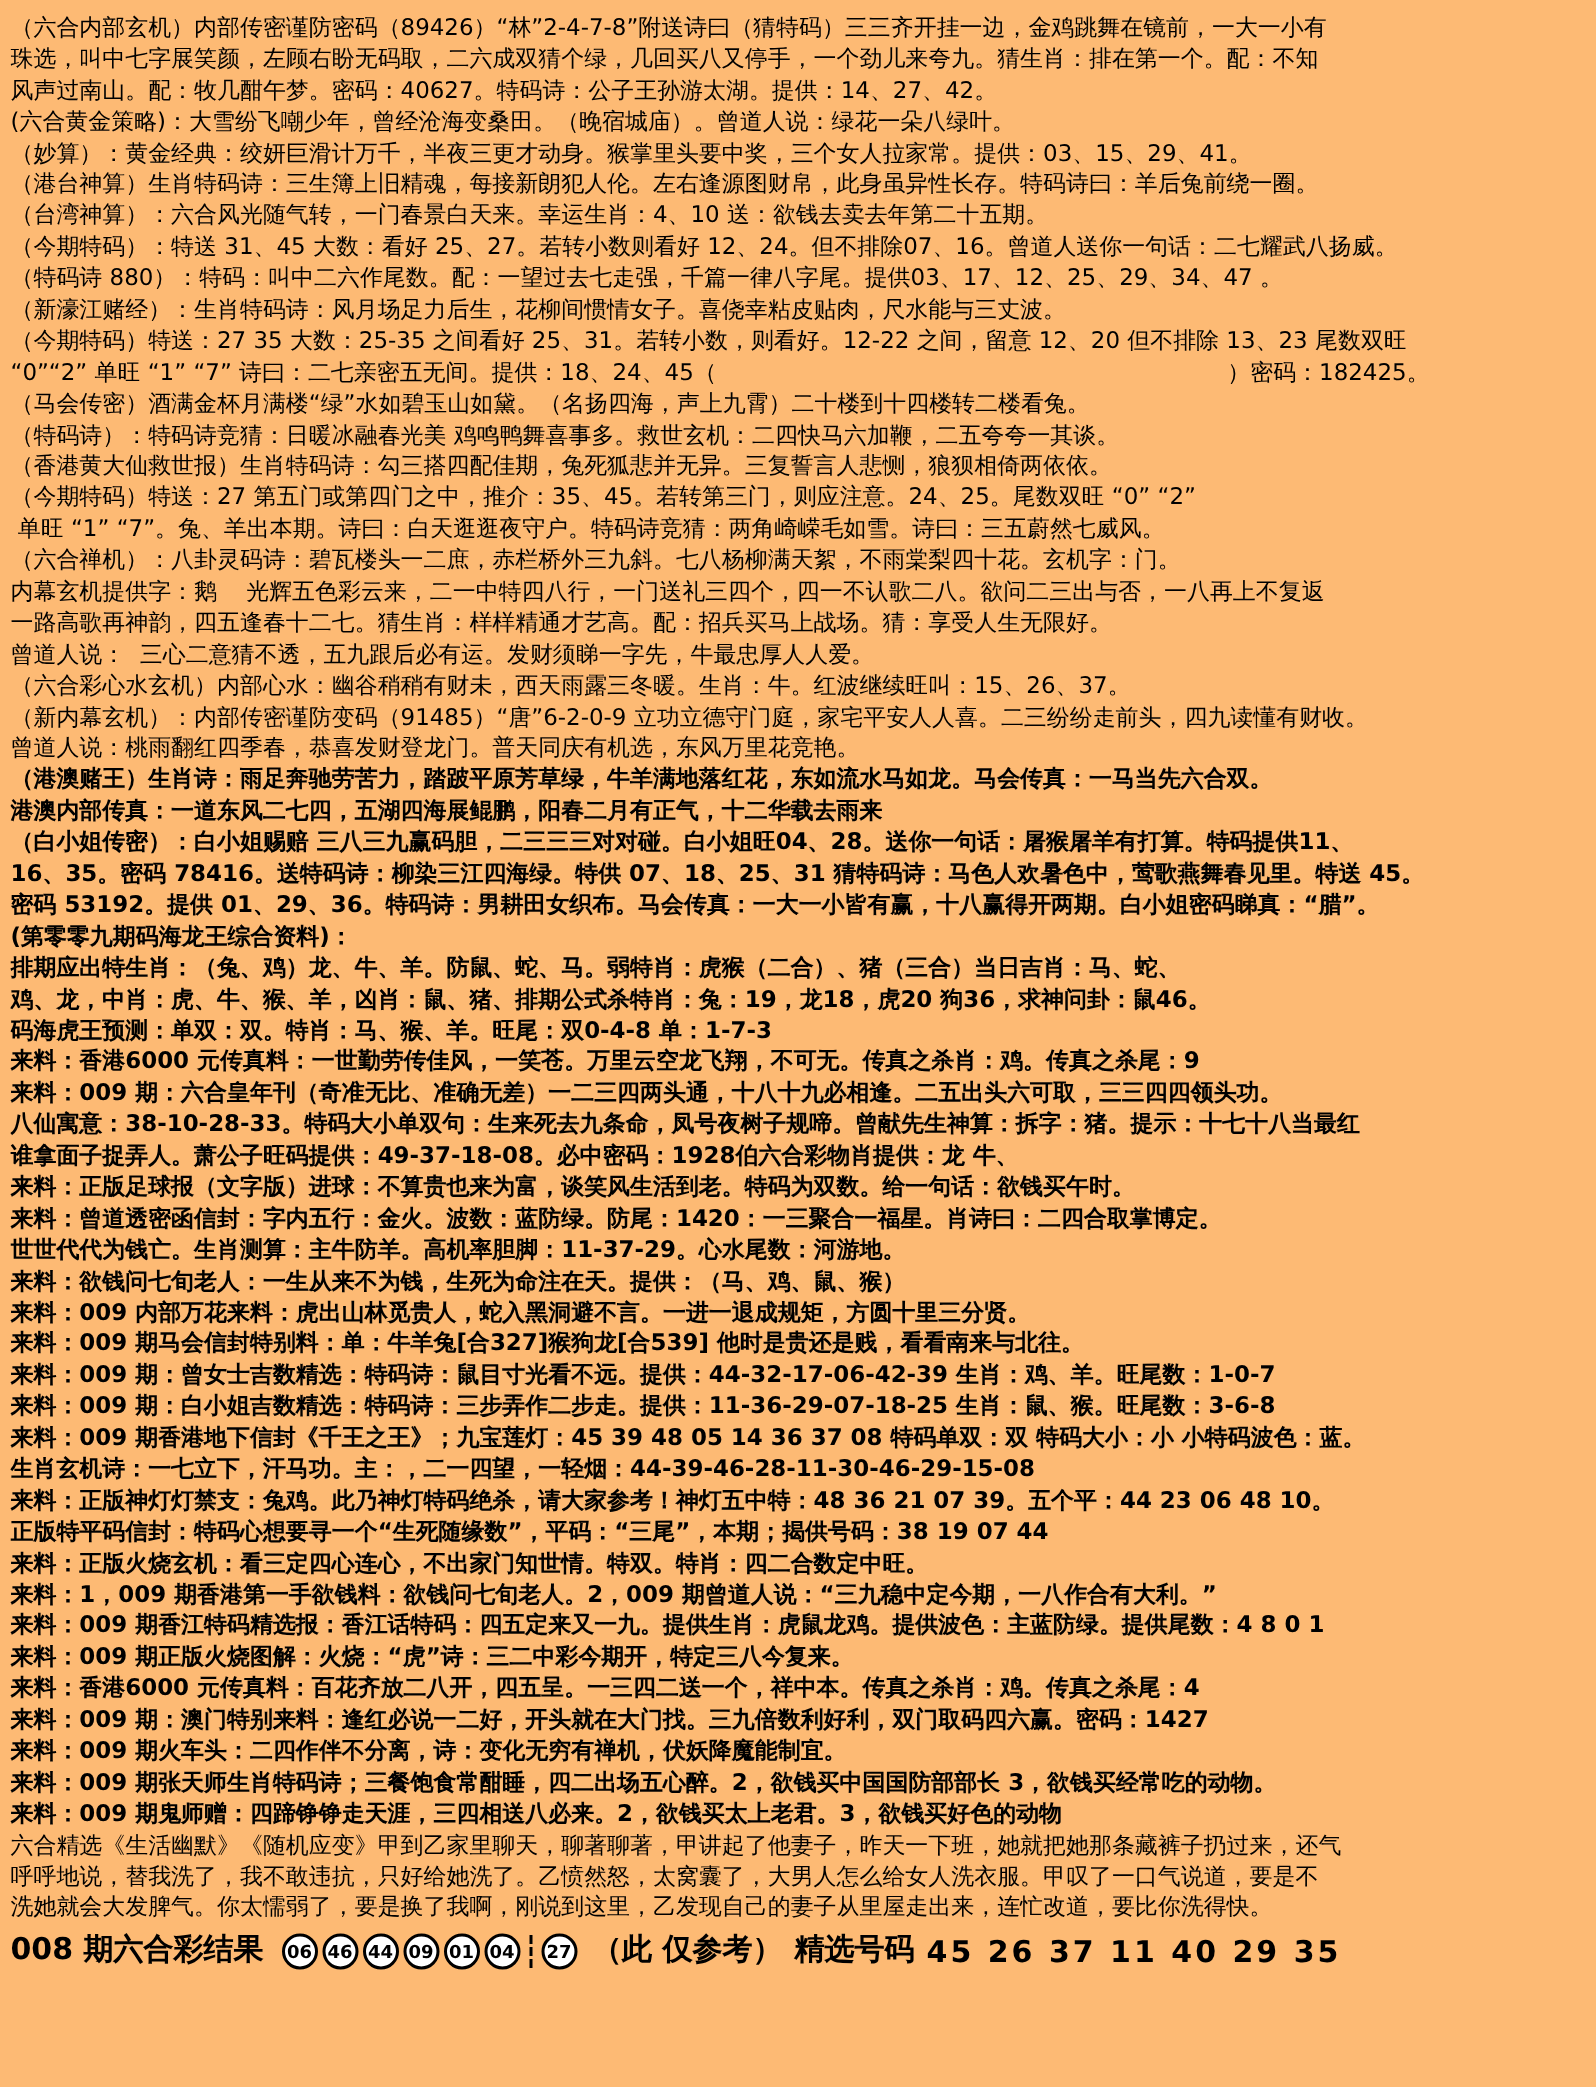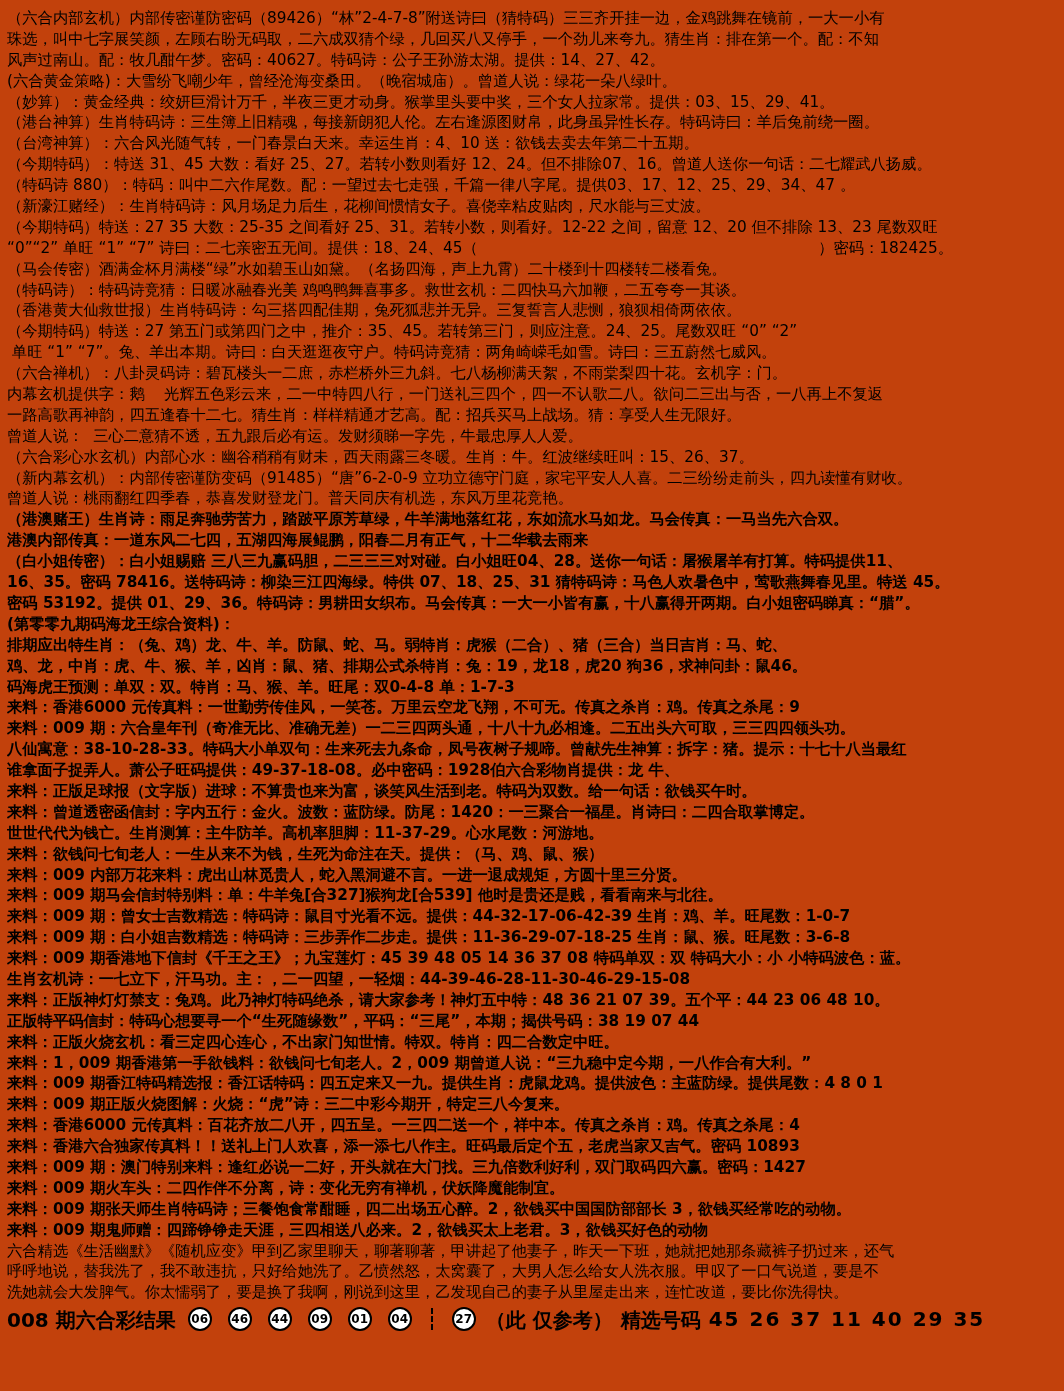--- a/index.html
+++ b/index.html
@@ -1,45 +1,45 @@
 <!DOCTYPE html>
 <html><head>
 <meta charset="utf-8">
 <style>
   html, body { margin: 0; padding: 0; background: #ffffff; }
   .doc {
     width: 1064px;
     height: 1391px;
     box-sizing: border-box;
-    background: #c2410c;
+    background: #fdba74;
     color: #000000;
     font-family: "DejaVu Sans", "Liberation Sans", sans-serif;
     padding: 8px 16px 0 7px;
     overflow: hidden;
   }
   .line {
     font-size: 15.3px;
     line-height: 20.9px;
     height: 20.9px;
     white-space: pre;
     overflow: hidden;
     letter-spacing: 0px;
     color: #000;
   }
   .line.b { font-weight: bold; }
   .results-row {
     margin-top: 4px;
     display: flex;
-    align-items: flex-start;
+    align-items: flex-end;
     font-weight: bold;
     font-size: 20px;
     white-space: pre;
   }
   .results-label { font-size: 20px; font-weight: bold; }
-  .balls { display: inline-flex; align-items: center; margin: 0 10px 0 12px; gap: 16px; }
+  .balls { display: inline-flex; align-items: center; margin: 0 10px 0 12px; gap: 3px; }
   .ball {
     width: 20px; height: 20px;
     border: 2px solid #000;
     border-radius: 50%;
     display: inline-flex;
     align-items: center;
     justify-content: center;
     font-size: 12px;
     font-weight: bold;
     color: #000;
@@ -107,21 +107,20 @@
       <div class="line b">来料：009 期：白小姐吉数精选：特码诗：三步弄作二步走。提供：11-36-29-07-18-25 生肖：鼠、猴。旺尾数：3-6-8</div>
       <div class="line b">来料：009 期香港地下信封《千王之王》；九宝莲灯：45 39 48 05 14 36 37 08 特码单双：双 特码大小：小 小特码波色：蓝。</div>
       <div class="line b">生肖玄机诗：一七立下，汗马功。主：，二一四望，一轻烟：44-39-46-28-11-30-46-29-15-08</div>
       <div class="line b">来料：正版神灯灯禁支：兔鸡。此乃神灯特码绝杀，请大家参考！神灯五中特：48 36 21 07 39。五个平：44 23 06 48 10。</div>
       <div class="line b">正版特平码信封：特码心想要寻一个“生死随缘数”，平码：“三尾”，本期；揭供号码：38 19 07 44</div>
       <div class="line b">来料：正版火烧玄机：看三定四心连心，不出家门知世情。特双。特肖：四二合数定中旺。</div>
       <div class="line b">来料：1，009 期香港第一手欲钱料：欲钱问七旬老人。2，009 期曾道人说：“三九稳中定今期，一八作合有大利。”</div>
       <div class="line b">来料：009 期香江特码精选报：香江话特码：四五定来又一九。提供生肖：虎鼠龙鸡。提供波色：主蓝防绿。提供尾数：4 8 0 1</div>
       <div class="line b">来料：009 期正版火烧图解：火烧：“虎”诗：三二中彩今期开，特定三八今复来。</div>
       <div class="line b">来料：香港6000 元传真料：百花齐放二八开，四五呈。一三四二送一个，祥中本。传真之杀肖：鸡。传真之杀尾：4</div>
-      <div class="line b">来料：香港六合独家传真料！！送礼上门人欢喜，添一添七八作主。旺码最后定个五，老虎当家又吉气。密码 10893</div>
       <div class="line b">来料：009 期：澳门特别来料：逢红必说一二好，开头就在大门找。三九倍数利好利，双门取码四六赢。密码：1427</div>
       <div class="line b">来料：009 期火车头：二四作伴不分离，诗：变化无穷有禅机，伏妖降魔能制宜。</div>
       <div class="line b">来料：009 期张天师生肖特码诗；三餐饱食常酣睡，四二出场五心醉。2，欲钱买中国国防部部长 3，欲钱买经常吃的动物。</div>
       <div class="line b">来料：009 期鬼师赠：四蹄铮铮走天涯，三四相送八必来。2，欲钱买太上老君。3，欲钱买好色的动物</div>
       <div class="line">六合精选《生活幽默》《随机应变》甲到乙家里聊天，聊著聊著，甲讲起了他妻子，昨天一下班，她就把她那条藏裤子扔过来，还气</div>
       <div class="line">呼呼地说，替我洗了，我不敢违抗，只好给她洗了。乙愤然怒，太窝囊了，大男人怎么给女人洗衣服。甲叹了一口气说道，要是不</div>
       <div class="line">洗她就会大发脾气。你太懦弱了，要是换了我啊，刚说到这里，乙发现自己的妻子从里屋走出来，连忙改道，要比你洗得快。</div>
     </div>
 
   <div class="results-row">

